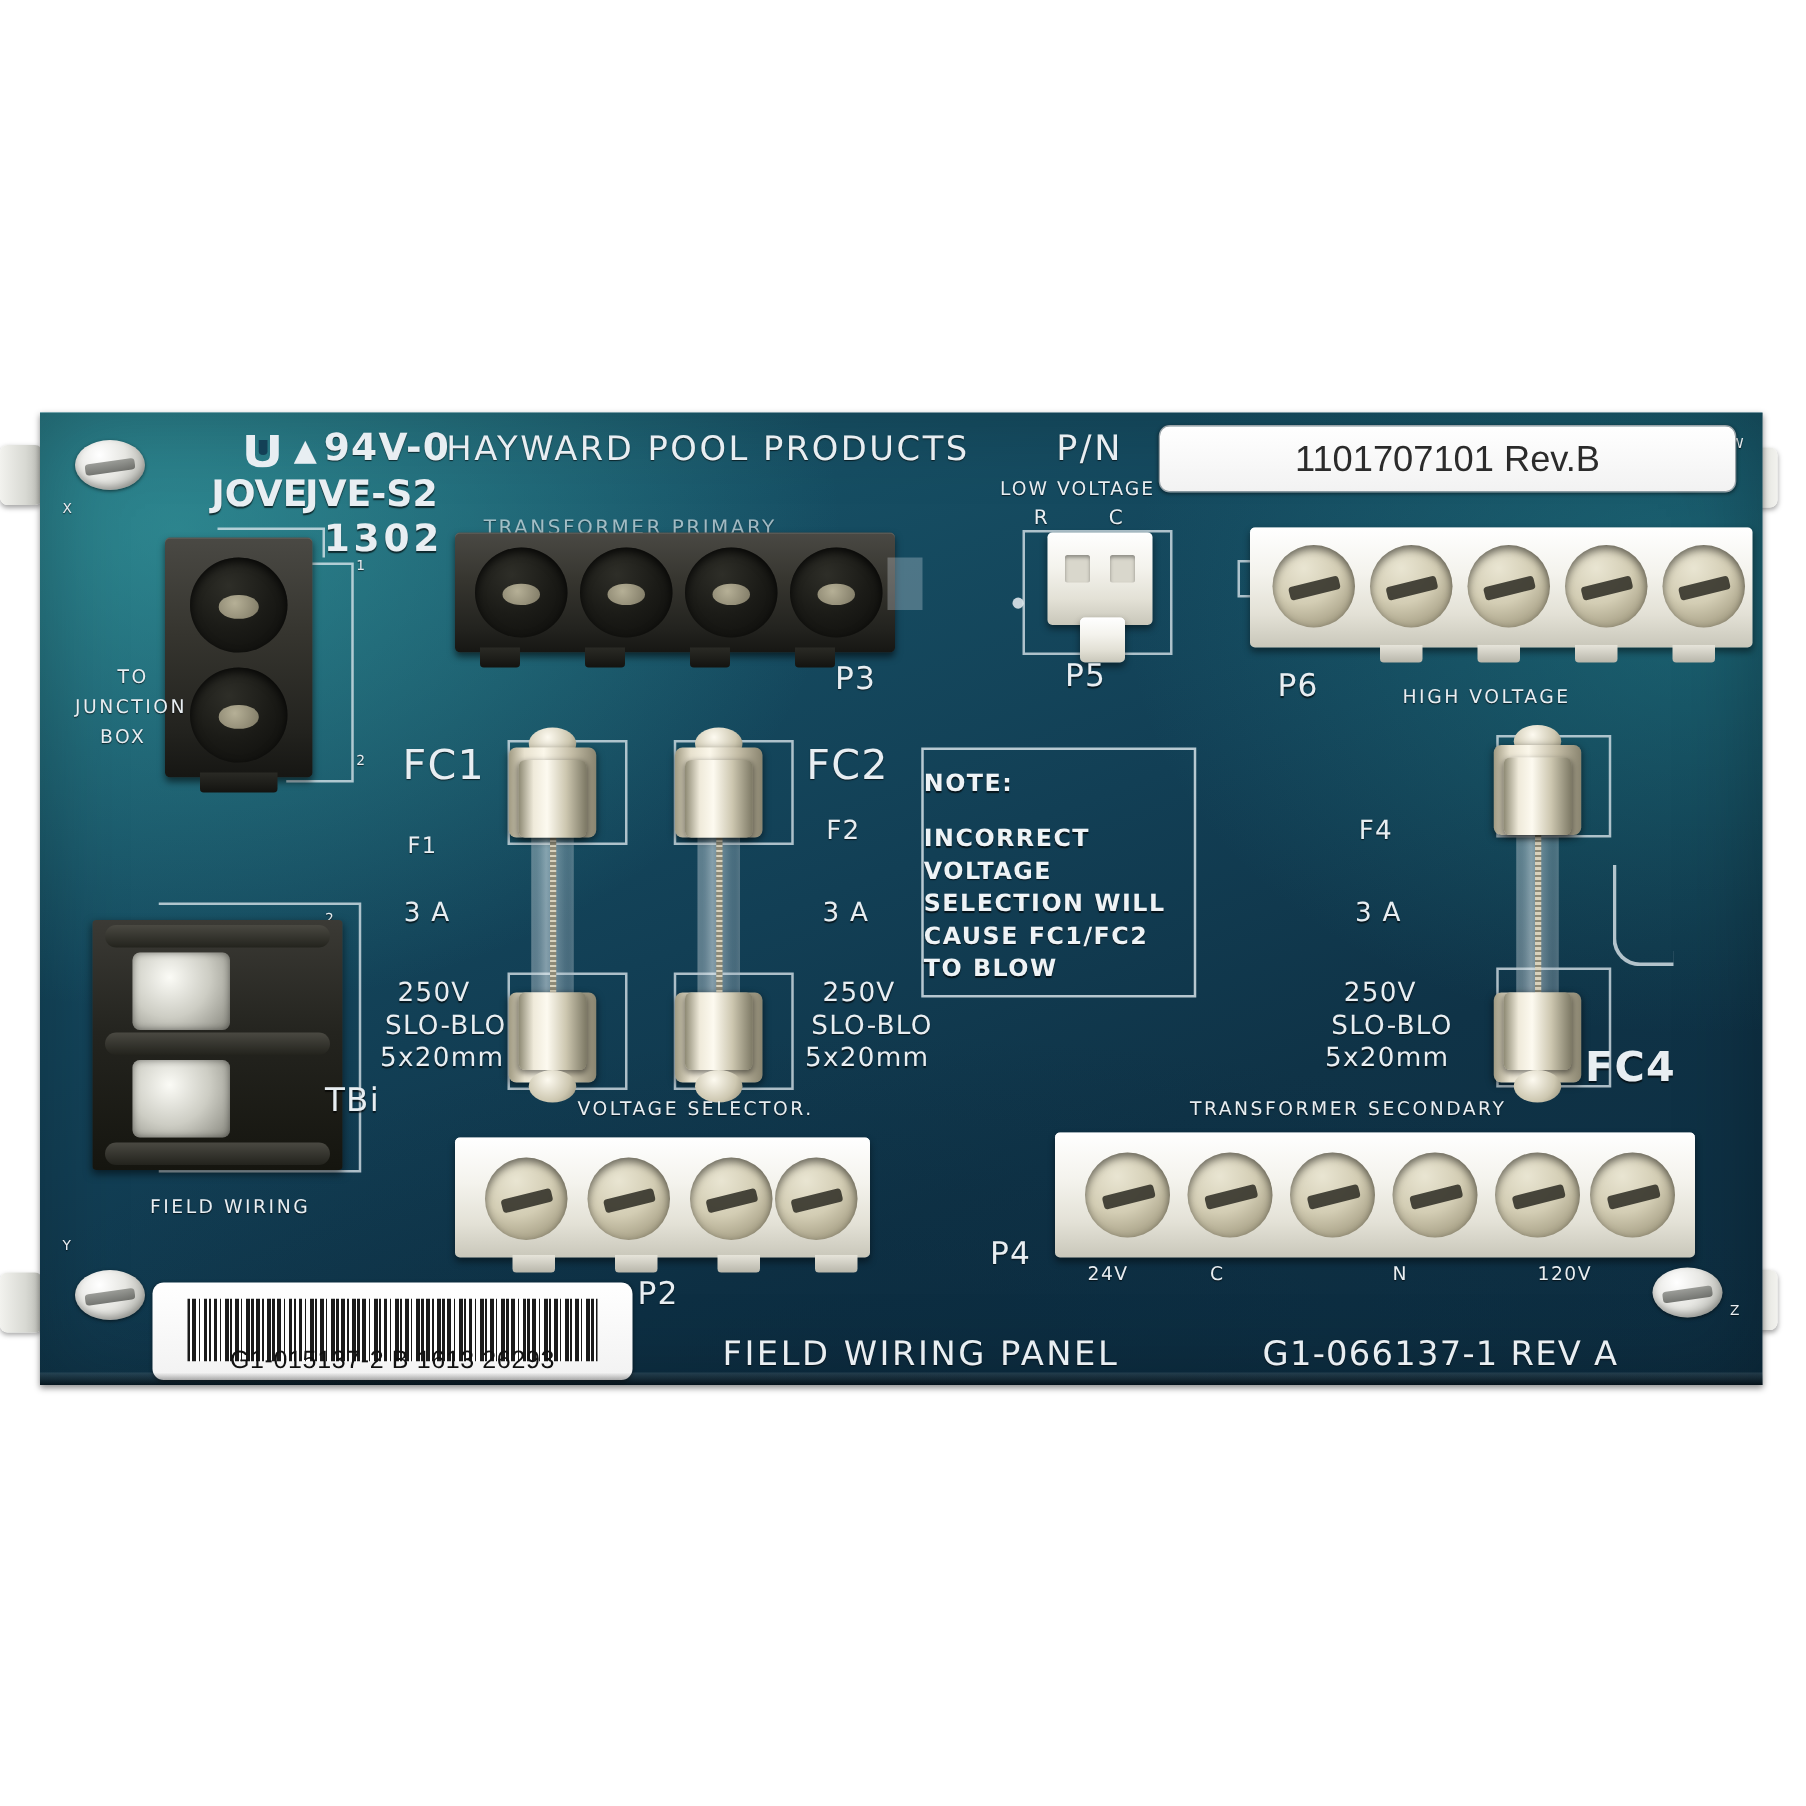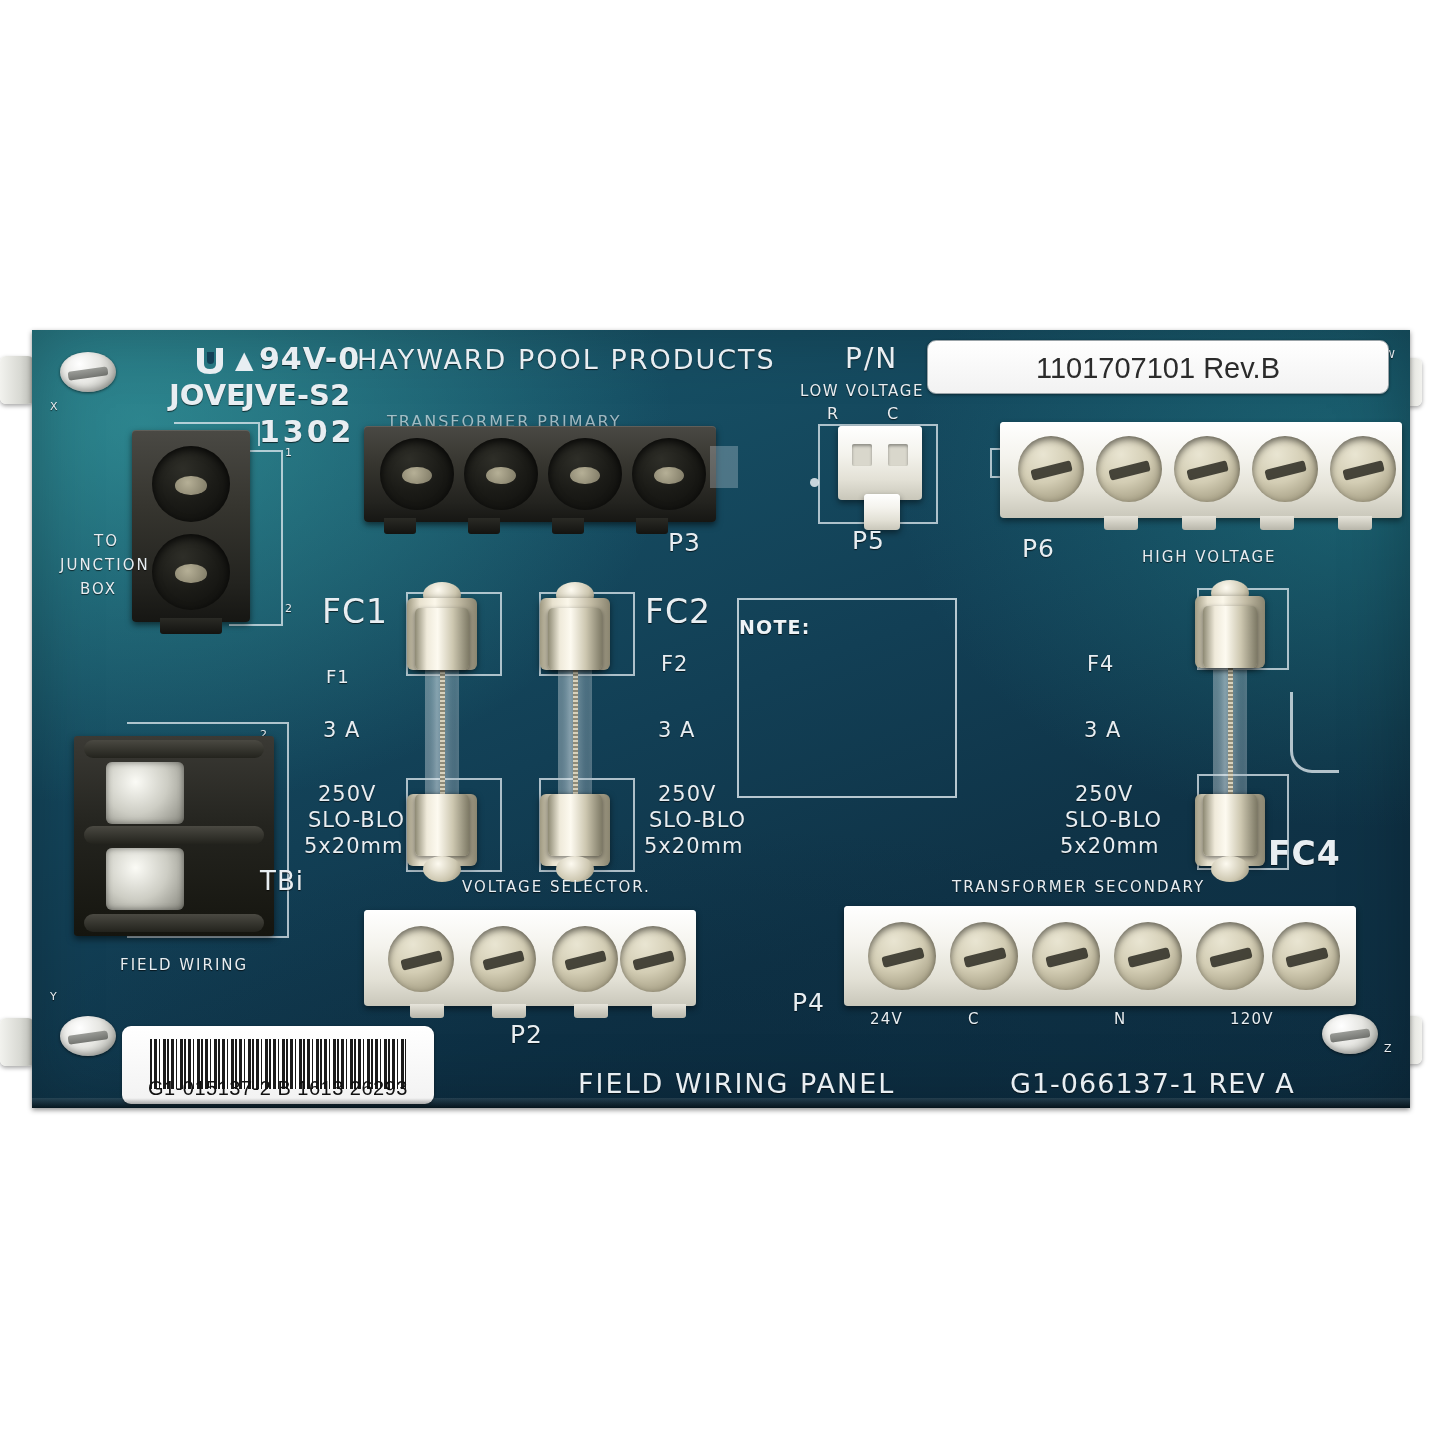--- a/index.html
+++ b/index.html
@@ -187,21 +187,21 @@
       <div class="cav" style="left:96px;top:14px;width:66px;height:66px;"></div>
       <div class="cav" style="left:174px;top:14px;width:66px;height:66px;"></div>
       <div class="cav" style="left:252px;top:14px;width:66px;height:66px;"></div>
       <div class="cav" style="left:330px;top:14px;width:66px;height:66px;"></div>
     </div>
     <div class="foot" style="left:1072px;top:186px;width:34px;"></div>
     <div class="foot" style="left:1150px;top:186px;width:34px;"></div>
     <div class="foot" style="left:1228px;top:186px;width:34px;"></div>
     <div class="foot" style="left:1306px;top:186px;width:34px;"></div>
     <div class="silk" style="left:990px;top:204px;font-size:25px;">P6</div>
-    <div class="silk xs" style="left:1090px;top:218px;font-size:15px;letter-spacing:2px;margin-left:20px;">HIGH VOLTAGE</div>
+    <div class="silk xs" style="left:1090px;top:218px;font-size:15px;letter-spacing:2px;">HIGH VOLTAGE</div>
 
     <div class="outline" style="left:95px;top:392px;width:160px;height:212px;border-left:none;"></div>
     <div class="silk xs" style="left:228px;top:398px;">2</div>
     <div class="silk xs" style="left:228px;top:578px;">1</div>
 
     <div style="position:absolute;left:42px;top:406px;width:200px;height:200px;border-radius:3px;
                 background:linear-gradient(180deg,#3b3a35,#24241f 45%,#15150f 100%);
                 box-shadow:0 3px 7px rgba(0,0,0,.55);">
       <div style="position:absolute;left:10px;top:4px;right:10px;height:18px;border-radius:9px;background:linear-gradient(180deg,#4a4942,#23231d);"></div>
       <div style="position:absolute;left:10px;top:90px;right:10px;height:18px;border-radius:9px;background:linear-gradient(180deg,#4a4942,#23231d);"></div>
@@ -253,20 +253,25 @@
       <div class="fnub" style="top:0px;"></div>
       <div class="fclip" style="top:16px;"></div>
       <div class="fcap" style="top:26px;height:62px;"></div>
       <div class="fclip" style="bottom:16px;"></div>
       <div class="fcap" style="bottom:26px;height:62px;"></div>
       <div class="fnub" style="bottom:0px;"></div>
     </div>
 
     <div class="notebox" style="left:705px;top:268px;width:216px;height:196px;">
       <div class="noteTxt" style="top:14px;font-weight:bold;">NOTE:</div>
+      <div class="noteTxt" style="top:58px;font-weight:bold;">INCORRECT
+VOLTAGE
+SELECTION WILL
+CAUSE FC1/FC2
+TO BLOW</div>
     </div>
 
     <div class="silk" style="left:1055px;top:322px;font-size:21px;">F4</div>
     <div class="silk" style="left:1052px;top:388px;font-size:21px;">3 A</div>
     <div class="silk" style="left:1043px;top:452px;font-size:21px;">250V</div>
     <div class="silk" style="left:1033px;top:478px;font-size:21px;">SLO-BLO</div>
     <div class="silk" style="left:1028px;top:504px;font-size:21px;">5x20mm</div>
     <div class="silk" style="left:1236px;top:504px;font-size:33px;font-weight:bold;">FC4</div>
     <div class="outline" style="left:1165px;top:258px;width:88px;height:78px;"></div>
     <div class="outline" style="left:1165px;top:444px;width:88px;height:92px;"></div>
@@ -306,21 +311,21 @@
       <div class="cav" style="left:270px;top:16px;width:68px;height:68px;"></div>
       <div class="cav" style="left:352px;top:16px;width:68px;height:68px;"></div>
       <div class="cav" style="left:428px;top:16px;width:68px;height:68px;"></div>
     </div>
     <div class="silk" style="left:760px;top:658px;font-size:25px;">P4</div>
     <div class="silk xs" style="left:838px;top:680px;font-size:15px;">24V</div>
     <div class="silk xs" style="left:936px;top:680px;font-size:15px;">C</div>
     <div class="silk xs" style="left:1082px;top:680px;font-size:15px;">N</div>
     <div class="silk xs" style="left:1198px;top:680px;font-size:15px;">120V</div>
 
-    <div class="stick" style="left:90px;top:696px;width:312px;height:78px;">
+    <div class="stick" style="left:90px;top:696px;width:384px;height:78px;">
       <div class="bar"></div>
       <div class="barText">G1-015137-2 B 1613 26293</div>
     </div>
 
     <div class="silk" style="left:546px;top:738px;font-size:27px;letter-spacing:2px;">FIELD WIRING PANEL</div>
     <div class="silk" style="left:978px;top:738px;font-size:27px;letter-spacing:1px;">G1-066137-1 REV A</div>
 
   </div>
 </div>
 

